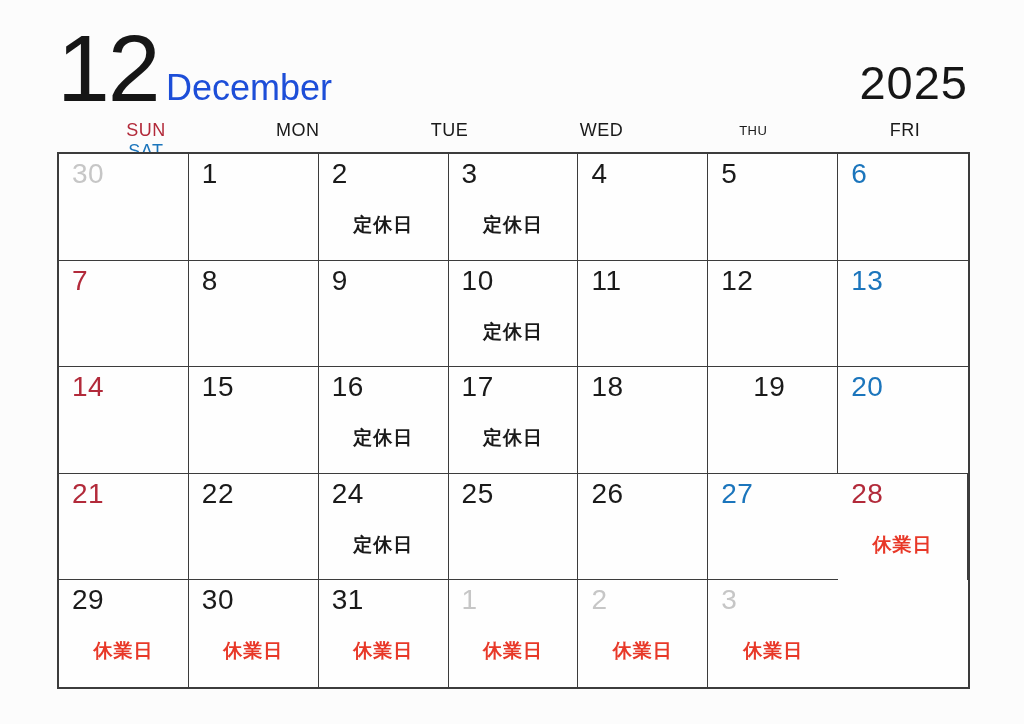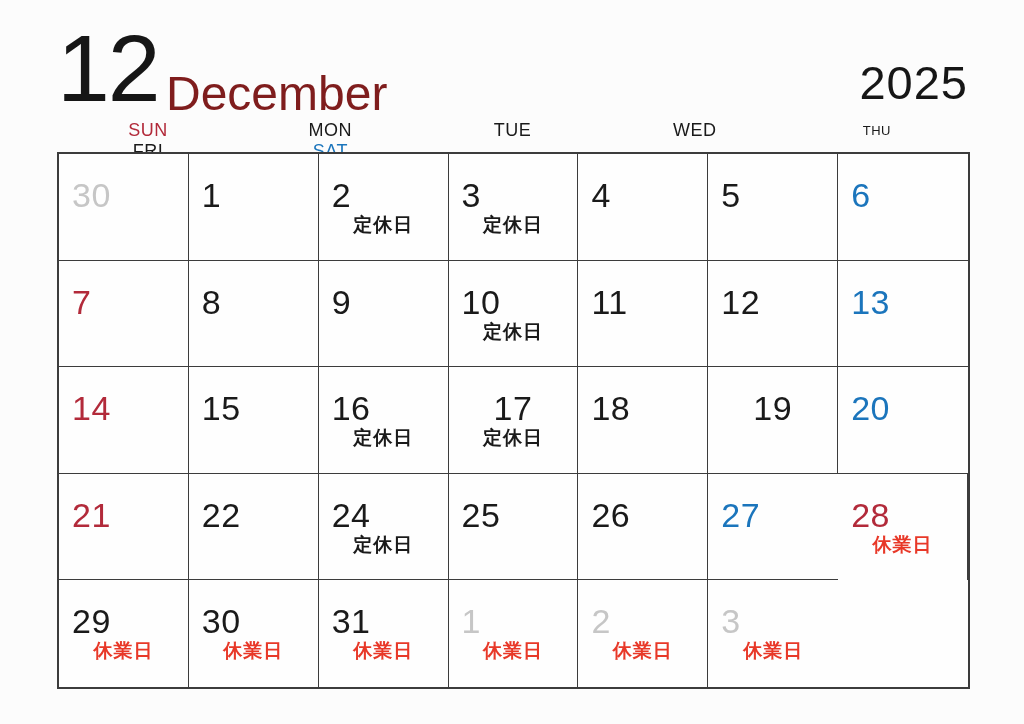--- a/index.html
+++ b/index.html
@@ -12,34 +12,34 @@
   .page { position: relative; width: 1024px; height: 540px; }
 
   
   .month-number {
     position: absolute; left: 57px; top: 21px;
     font-size: 95px; line-height: 1; font-weight: 400;
     color: #161616; letter-spacing: -2px;
   }
   .month-name {
     position: absolute; left: 166px; top: 70px;
-    font-size: 48px; line-height: 1; font-weight: 400;
-    color: #7f1d1d;
+    font-size: 36px; line-height: 1; font-weight: 400;
+    color: #1d4ed8;
   }
   .year {
     position: absolute; right: 56px; top: 59px;
     font-size: 47px; line-height: 1; font-weight: 400;
     color: #161616; letter-spacing: 1px;
   }
 
   
   .weekday-row {
-    position: absolute; left: 57px; top: 120px;
+    position: absolute; left: 70px; top: 120px;
     width: 911px; height: 26px;
-    display: grid; grid-template-columns: repeat(5, 1fr);
+    display: grid; grid-template-columns: repeat(6, 1fr);
   }
   .weekday {
     display: flex; align-items: center; justify-content: center;
     font-size: 18px; font-weight: 400; letter-spacing: 0.5px;
   }
   .weekday.small { font-size: 13px; }
 
   
   .grid {
     position: absolute; left: 57px; top: 152px;
@@ -52,22 +52,22 @@
     box-sizing: content-box;
   }
   .cell {
     position: relative;
     border-right: 1px solid #3c3c3c;
     border-bottom: 1px solid #3c3c3c;
   }
   .cell.last-col { border-right: none; }
   .cell.last-row { border-bottom: none; }
   .num {
-    position: absolute; top: 23px; left: 13px;
-    font-size: 34px; line-height: 1.1; font-weight: 400;
+    position: absolute; top: 5px; left: 13px;
+    font-size: 28px; line-height: 1.1; font-weight: 400;
     letter-spacing: 0.5px;
   }
   .note {
     position: absolute; top: 58px; left: 0; right: 0;
     text-align: center;
     font-size: 19px; font-weight: bold;
     letter-spacing: 1px;
   }
 </style>
 </head>
@@ -138,21 +138,21 @@
         <span class="num" style="color: rgb(178, 42, 58);">14</span>
       </div>
       <div class="cell">
         <span class="num" style="color: rgb(26, 26, 26);">15</span>
       </div>
       <div class="cell">
         <span class="num" style="color: rgb(26, 26, 26);">16</span>
         <span class="note" style="color: rgb(26, 26, 26);">定休日</span>
       </div>
       <div class="cell">
-        <span class="num" style="color: rgb(26, 26, 26); margin-left: 32px;">17</span>
+        <span class="num" style="color: rgb(26, 26, 26);">17</span>
         <span class="note" style="color: rgb(26, 26, 26);">定休日</span>
       </div>
       <div class="cell">
         <span class="num" style="color: rgb(26, 26, 26);">18</span>
       </div>
       <div class="cell">
         <span class="num" style="color: rgb(26, 26, 26); margin-left: 32px;">19</span>
       </div>
       <div class="cell last-col">
         <span class="num" style="color: rgb(27, 117, 188);">20</span>

